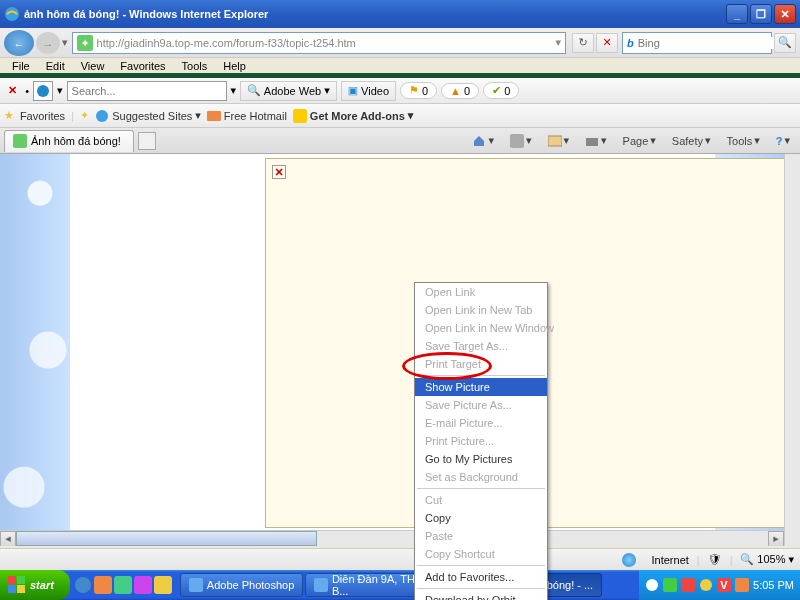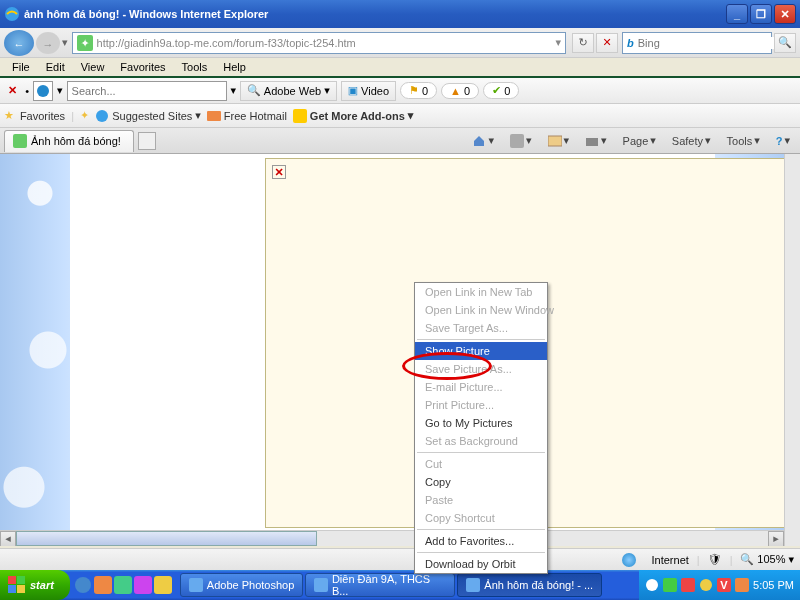--- a/index.html
+++ b/index.html
@@ -16,21 +16,21 @@
 .navbtn.back { background: radial-gradient(circle, #7ab8e8, #3a80c8); color: white; }
 .navbtn.fwd { background: #d0d0d0; color: #888; width: 24px; height: 22px; }
 .addrbar { flex: 1; height: 22px; background: white; border: 1px solid #7a9cc0; display: flex; align-items: center; padding: 0 4px; margin: 0 4px; }
 .addrbar .globe { width: 16px; height: 16px; margin-right: 4px; }
 .addrbar .url { color: #888; flex: 1; }
 .navbar .mini-btn { width: 22px; height: 20px; border: 1px solid #ccc; background: linear-gradient(to bottom,#f8f8f8,#e8e8e8); margin-left: 2px; display: flex; align-items: center; justify-content: center; color: #555; }
 .searchbar { width: 150px; height: 22px; background: white; border: 1px solid #7a9cc0; display: flex; align-items: center; padding: 0 4px; margin-left: 4px; }
 .searchbar .bing { color: #0a7cc4; font-weight: bold; margin-right: 4px; font-style: italic; }
 .searchbar input { border: none; outline: none; flex: 1; color: #666; }
 
-.menubar { height: 20px; background: #ece9d8; border-bottom: 2px solid #14532d; display: flex; align-items: center; padding: 0 4px; }
+.menubar { height: 20px; background: #ece9d8; border-bottom: 5px solid #14532d; display: flex; align-items: center; padding: 0 4px; }
 .menubar .item { padding: 2px 8px; }
 
 .toolbar1 { height: 26px; background: linear-gradient(to bottom, #fafafa, #eaeaea); border-bottom: 1px solid #ccc; display: flex; align-items: center; padding: 0 4px; gap: 4px; }
 .toolbar1 .xbtn { color: #c00; font-weight: bold; padding: 0 4px; }
 .toolbar1 .combo { width: 20px; height: 20px; border: 1px solid #999; background: white; display: flex; align-items: center; justify-content: center; }
 .toolbar1 .search-field { flex: 1; max-width: 160px; height: 20px; background: white; border: 1px solid #999; padding: 0 4px; color: #666; }
 .toolbar1 .tbtn { height: 20px; padding: 0 6px; border: 1px solid #ccc; background: linear-gradient(to bottom,#f8f8f8,#e8e8e8); display: flex; align-items: center; gap: 3px; }
 .toolbar1 .pill { border: 1px solid #ccc; border-radius: 10px; padding: 1px 8px; display: flex; align-items: center; gap: 3px; background: white; }
 .toolbar1 .pill .y { color: #e0a000; } .toolbar1 .pill .o { color: #e08000; } .toolbar1 .pill .g { color: #5a0; }
 
@@ -225,23 +225,25 @@
     <div class="end">◂</div>
     <div class="track">
         <div class="thumb"></div>
       </div>
     <div class="end">▸</div>
   </div>
   <div class="scroll-v"></div>
 </div>
 
 <div class="ctxmenu" id="ctxmenu">
+    <div class="mi dis">Open Link</div>
     <div class="mi dis">Open Link in New Tab</div>
     <div class="mi dis">Open Link in New Window</div>
     <div class="mi dis">Save Target As...</div>
+    <div class="mi dis">Print Target</div>
     <div class="sep"></div>
     <div class="mi hl">Show Picture</div>
     <div class="mi dis">Save Picture As...</div>
     <div class="mi dis">E-mail Picture...</div>
     <div class="mi dis">Print Picture...</div>
     <div class="mi">Go to My Pictures</div>
     <div class="mi dis">Set as Background</div>
     <div class="sep"></div>
     <div class="mi dis">Cut</div>
     <div class="mi">Copy</div>

